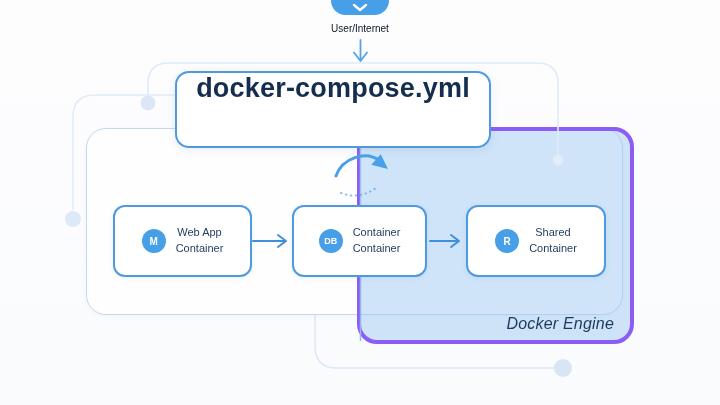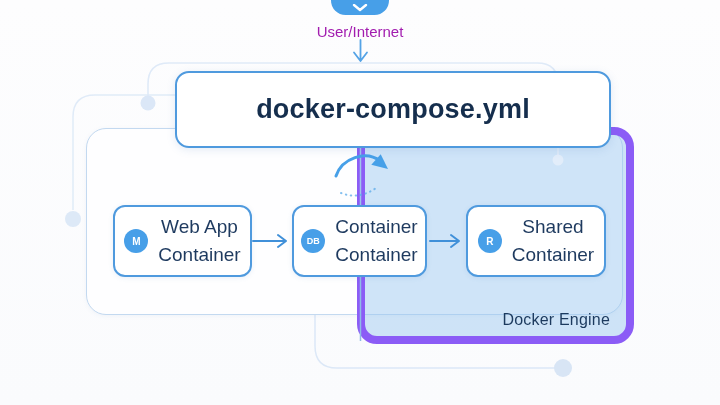--- a/index.html
+++ b/index.html
@@ -12,65 +12,66 @@
   svg{position:absolute;left:0;top:0;}
   #deco-layer{z-index:1;}
   .panel{position:absolute;box-sizing:border-box;}
   #white-panel{
     left:86px;top:128px;width:537px;height:187px;
     background:#fefeff;border:1.5px solid #c3d9f0;border-radius:20px;
     box-shadow:0 1px 4px rgba(100,140,190,.08);z-index:2;
   }
   #blue-panel{
     left:357px;top:127px;width:277px;height:217px;
-    background:rgba(151,197,240,.45);border:8px solid #8b5cf6;border-radius:20px;
+    background:rgba(151,197,240,.45);border:4px solid #8b5cf6;border-radius:20px;
     z-index:3;
+    font-style:italic;
   }
   #engine-label{
     position:absolute;right:16px;bottom:7px;
     font-size:16px;color:#1c3a5e;letter-spacing:.2px;
   }
   #conn-layer{z-index:4;}
   .node{position:absolute;z-index:5;box-sizing:border-box;}
   #top-pill{
     left:331px;top:-14px;width:58px;height:29px;
     background:#479fe8;border-radius:15px;
     display:flex;align-items:flex-end;justify-content:center;
   }
   #top-pill svg{position:static;margin-bottom:3px;}
   .center-label{
-    text-align:center;color:#a21caf;font-size:15px;font-weight:500;
+    text-align:center;color:#0f172a;font-size:10px;font-weight:500;
   }
   #user-label{left:280px;top:23px;width:160px;}
   #network-label{left:270px;top:174px;width:180px;}
   #compose-box{
-    left:175px;top:71px;width:436px;height:77px;
+    left:175px;top:71px;width:316px;height:77px;
     background:#ffffff;border:2.5px solid #4f9ade;border-radius:14px;
-    display:flex;align-items:center;justify-content:center;
+    display:flex;align-items:flex-start;justify-content:center;
     box-shadow:0 2px 8px rgba(80,130,190,.15);
   }
   #compose-box .title{
     font-size:27px;font-weight:700;color:#152e4d;letter-spacing:.2px;
   }
   .container-box{
     top:205px;height:72px;
     background:#ffffff;border:2px solid #4f9ade;border-radius:12px;
     display:flex;align-items:center;justify-content:center;gap:10px;
     box-shadow:0 1px 5px rgba(80,130,190,.12);
   }
   #box-webapp{left:113px;width:139px;}
   #box-database{left:292px;width:135px;}
   #box-cache{left:466px;width:140px;}
   .badge{
     width:24px;height:24px;border-radius:50%;background:#479fe8;
     color:#fff;font-size:10px;font-weight:700;
     display:flex;align-items:center;justify-content:center;flex:0 0 auto;
   }
   .box-label{
-    font-size:19px;line-height:1.45;color:#1e3a5f;font-weight:500;text-align:center;
+    font-size:11px;line-height:1.45;color:#1e3a5f;font-weight:500;text-align:center;
   }
 </style>
 </head>
 <body>
 
 <div id="stage">
 
   <svg id="deco-layer" width="720" height="405" viewBox="0 0 720 405">
     <path d="M180,95 H95 Q73,95 73,117 V210" fill="none" stroke="#e0ebf8" stroke-width="1.5"></path>
     <circle cx="73" cy="219" r="8" fill="#dde9f7"></circle>

